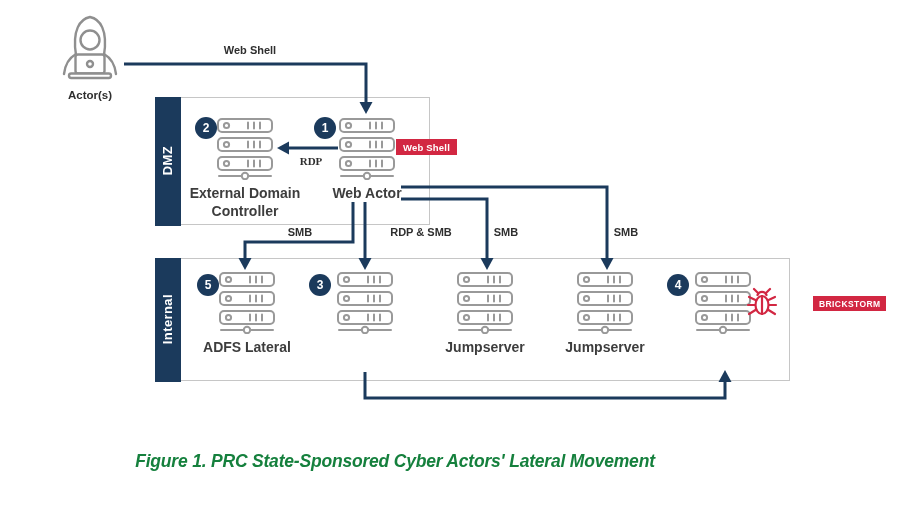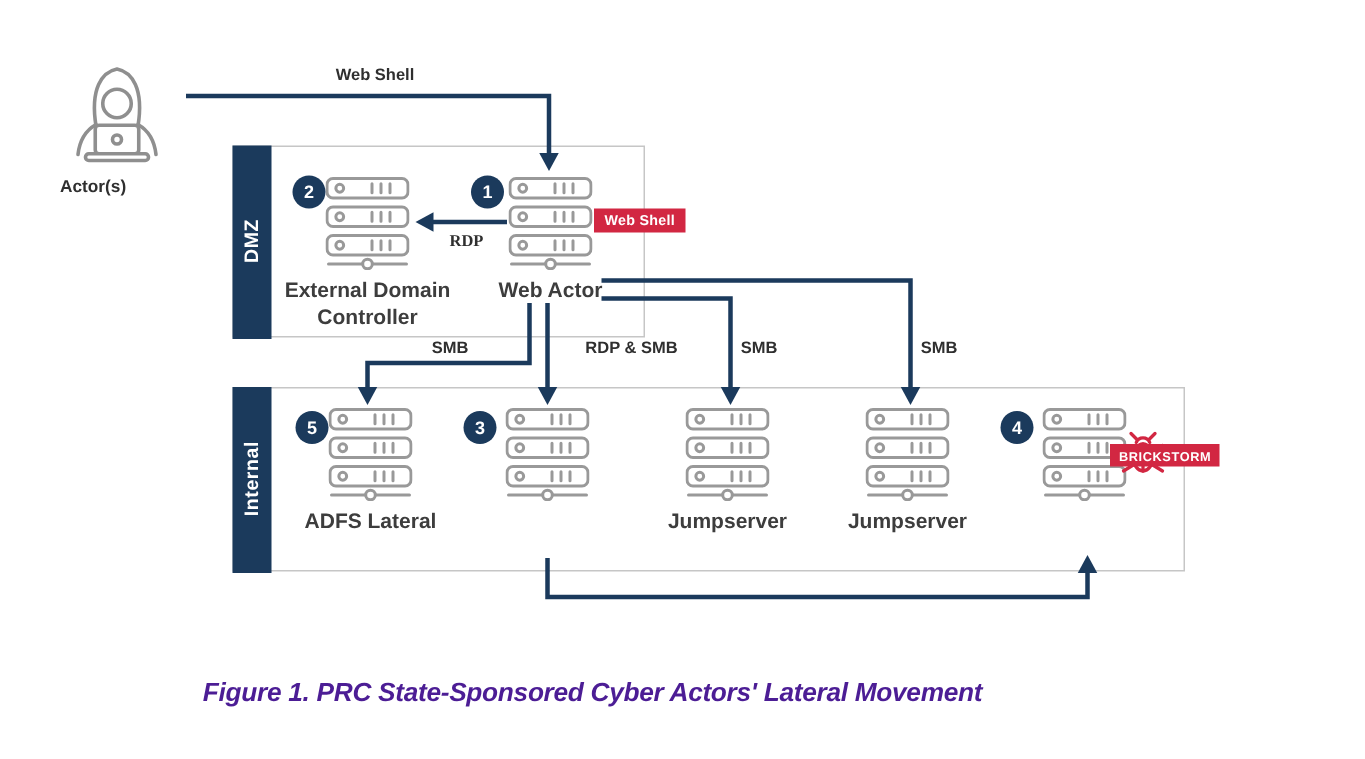--- a/index.html
+++ b/index.html
@@ -23,25 +23,25 @@
     font-size:12px;font-weight:700;display:flex;align-items:center;justify-content:center;}
   
   .edge-label{position:absolute;transform:translate(-50%,-50%);font-size:11px;font-weight:700;
     color:#2F2F2F;white-space:nowrap;}
   
   .tag{position:absolute;background:#D22742;color:#ffffff;font-weight:700;z-index:5;white-space:nowrap;}
   .tag-webshell{font-size:9.5px;padding:2.5px 7px;letter-spacing:.2px;}
   .tag-brickstorm{font-size:8.5px;padding:2.5px 6px;letter-spacing:.4px;}
   .bug{position:absolute;z-index:5;}
   
-  .actor{position:absolute;left:40px;top:40px;width:100px;}
+  .actor{position:absolute;left:40px;top:11px;width:100px;text-align:center;}
   .actor-label{margin-top:2px;font-size:11.5px;font-weight:700;color:#2F2F2F;}
   
   .caption{position:absolute;left:0;top:451px;width:790px;text-align:center;
-    font-size:17.5px;font-weight:700;font-style:italic;color:#4c1d95;letter-spacing:-.2px;}
+    font-size:17.5px;font-weight:700;font-style:italic;color:#15803d;letter-spacing:-.2px;}
 </style>
 </head>
 <body>
 
 <svg width="0" height="0" style="position:absolute" aria-hidden="true">
   <defs>
     <g id="server-stack">
       <g stroke="#999999" stroke-width="2" fill="#ffffff">
         <rect x="1" y="1" width="54" height="13" rx="4"></rect>
         <rect x="1" y="20" width="54" height="13" rx="4"></rect>
@@ -175,17 +175,17 @@
   <svg class="bug" style="left:746px;top:287px;" width="32" height="34" viewBox="0 0 32 34">
     <g stroke="#D22742" stroke-width="2.2" fill="none" stroke-linecap="round">
       <path d="M11.5 8 A4.8 4.8 0 0 1 20.5 8"></path>
       <path d="M12 6 L8 2 M20 6 L24 2"></path>
       <ellipse cx="16" cy="18" rx="6.5" ry="9"></ellipse>
       <path d="M16 9 V27"></path>
       <path d="M9.5 13 L3 10 M9 18 L2 18 M9.5 23 L3 27"></path>
       <path d="M22.5 13 L29 10 M23 18 L30 18 M22.5 23 L29 27"></path>
     </g>
   </svg>
-  <div class="tag tag-brickstorm" style="left:740px;top:296px;">BRICKSTORM</div>
+  <div class="tag tag-brickstorm" style="left:813px;top:296px;">BRICKSTORM</div>
 
   <div class="caption">Figure 1. PRC State-Sponsored Cyber Actors' Lateral Movement</div>
 
 </div>
 
 </body></html>

